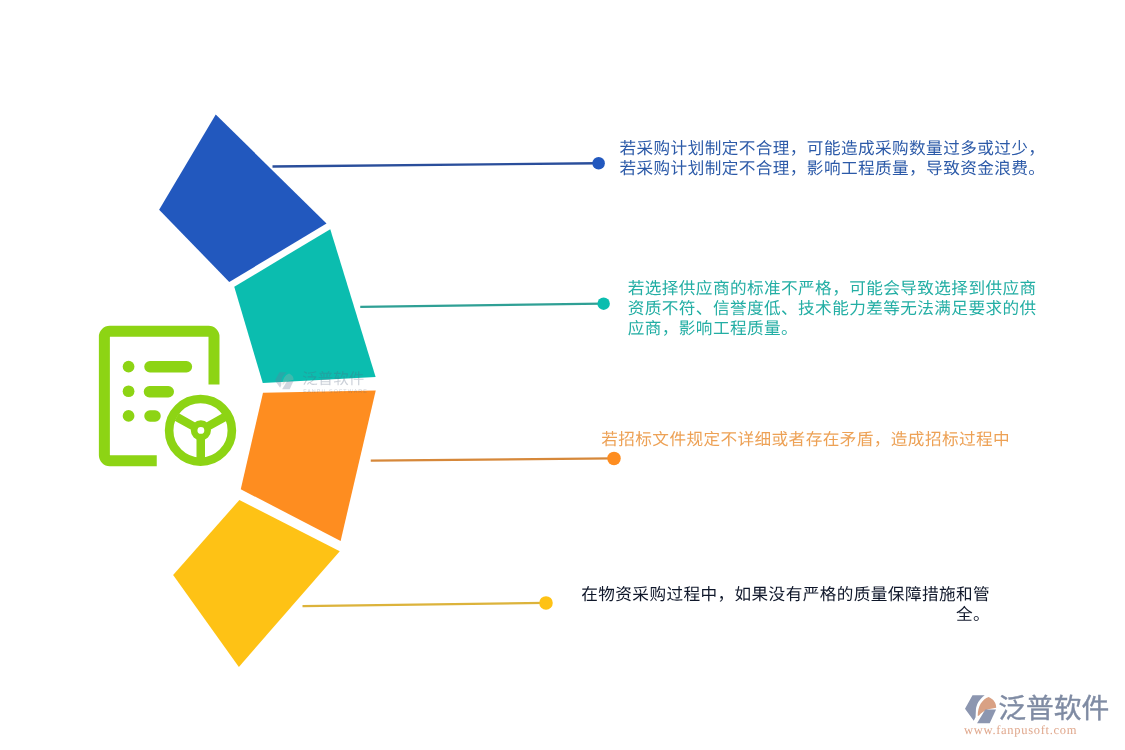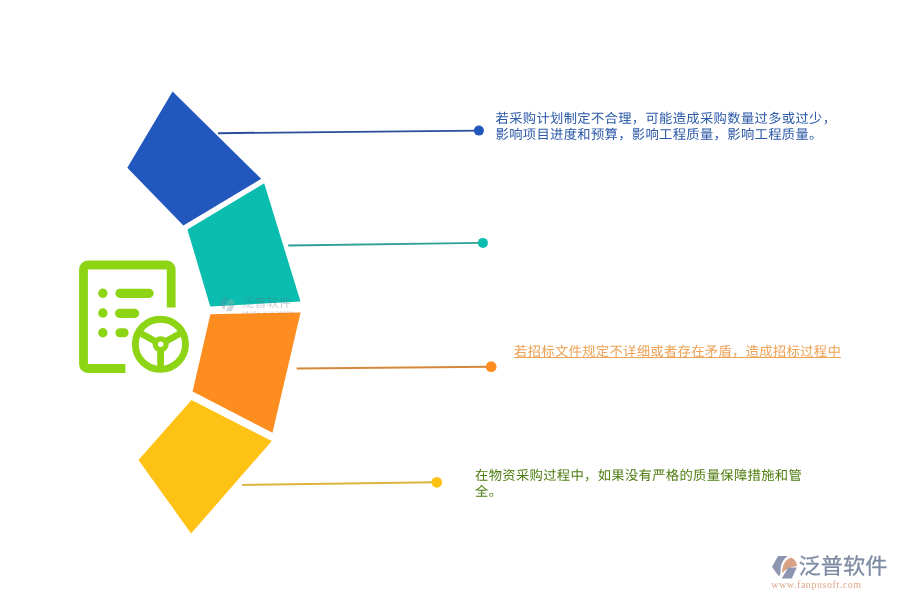--- a/index.html
+++ b/index.html
@@ -2,22 +2,22 @@
 <html lang="zh-CN"><head>
 <meta charset="utf-8">
 <style>
   html,body{margin:0;padding:0;}
   body{width:900px;height:600px;background:#ffffff;overflow:hidden;
        font-family:"Liberation Sans", "DejaVu Sans", sans-serif;}
   #stage{position:relative;width:788px;height:600px;}
   .tblock{position:absolute;font-size:13.3px;line-height:16px;letter-spacing:0.33px;white-space:nowrap;}
   #tb1{left:495.6px;top:110.5px;color:#2c5aa8;}
   #tb2{left:502.2px;top:223.0px;color:#23aea4;}
-  #tb3{left:514px;top:344.2px;color:#eda155;text-decoration:underline;}
-  #tb4{left:475px;top:468.0px;color:#4d7c0f;}
+  #tb3{left:481px;top:344.2px;color:#eda155;}
+  #tb4{left:465px;top:468.0px;color:#0f172a;text-align:right;}
   #wm{position:absolute;left:217.5px;top:293.8px;width:80px;height:22px;opacity:0.30;}
   #wmmark{position:absolute;left:-0.2px;top:2.7px;}
   .wmblue{fill:#6b7a99;} .wmsalmon{fill:#b8b6ae;}
   #wmcn{position:absolute;left:24.3px;top:3.6px;font-size:12.4px;line-height:12.4px;
         color:#54657f;letter-spacing:0px;white-space:nowrap;}
   #wmen{position:absolute;left:25.0px;top:17.1px;font-size:4.3px;line-height:4.3px;
         color:#54657f;letter-spacing:0.87px;white-space:nowrap;}
   #logo{position:absolute;left:770.6px;top:552px;width:130px;height:42px;}
   #logomark{position:absolute;left:-0.9px;top:1.2px;}
   .lgblue{fill:#8c96b0;} .lgsalmon{fill:#d9a184;}
@@ -71,21 +71,26 @@
 
     <line class="ln" id="ln3" x1="296.6" y1="368.5" x2="490.3" y2="366.7"></line>
     <circle class="dot" id="dt3" cx="491.2" cy="366.7" r="5.4"></circle>
 
     <line class="ln" id="ln4" x1="242" y1="484.9" x2="436" y2="482.3"></line>
     <circle class="dot" id="dt4" cx="436.8" cy="482.3" r="5.4"></circle>
   </svg>
 
   <div class="tblock" id="tb1">
     <div>若采购计划制定不合理，可能造成采购数量过多或过少，</div>
-    <div>影响项目进度和预算，影响工程质量，影响工程质量。</div>
+    <div>若采购计划制定不合理，影响工程质量，导致资金浪费。</div>
+  </div>
+  <div class="tblock" id="tb2">
+    <div>若选择供应商的标准不严格，可能会导致选择到供应商</div>
+    <div>资质不符、信誉度低、技术能力差等无法满足要求的供</div>
+    <div>应商，影响工程质量。</div>
   </div>
   <div class="tblock" id="tb3">
     <div>若招标文件规定不详细或者存在矛盾，造成招标过程中</div>
   </div>
   <div class="tblock" id="tb4">
     <div>在物资采购过程中，如果没有严格的质量保障措施和管</div>
     <div>全。</div>
   </div>
 
   <div id="wm">

